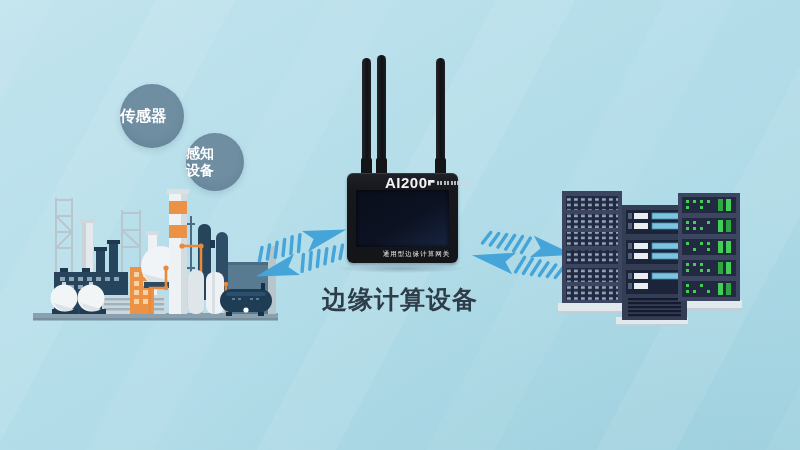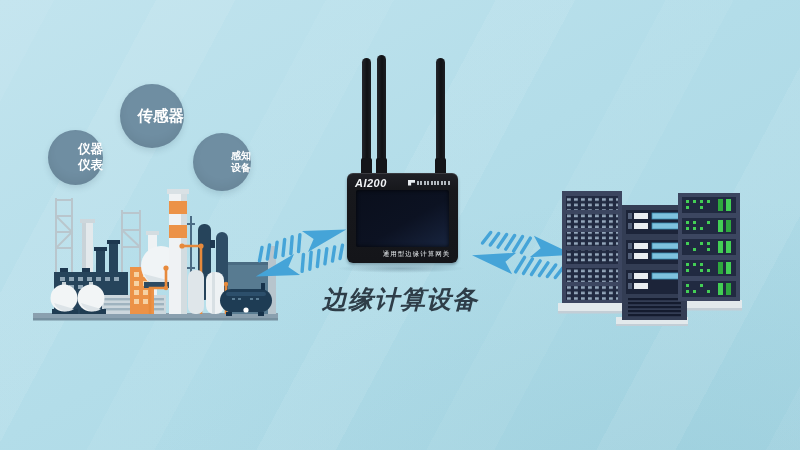--- a/index.html
+++ b/index.html
@@ -19,30 +19,30 @@
       rgba(255,255,255,.05) 150px 210px, rgba(255,255,255,0) 210px 300px);
     pointer-events:none;
   }
 
   
   .bubble{
     position:absolute; border-radius:50%;
     background:var(--bubble,#6f8ea2);
     box-shadow:0 3px 6px rgba(40,70,90,.15), inset 0 -5px 10px rgba(0,0,0,.06);
     color:var(--bubble-text,#fff); font-weight:bold; text-align:center;
-    display:flex; flex-direction:column; align-items:flex-end; justify-content:center;
+    display:flex; flex-direction:column; align-items:flex-start; justify-content:center;
   }
   .bubble-instrument{ left:48px; top:130px; width:55px; height:55px; font-size:12.5px; line-height:1.25;}
   .bubble-sensor    { left:120px; top:84px; width:64px; height:64px; font-size:15.5px;}
-  .bubble-perception{ left:193px; top:133px; width:58px; height:58px; font-size:10px; line-height:1.25;}
+  .bubble-perception{ left:186px; top:133px; width:58px; height:58px; font-size:14px; line-height:1.25;}
 
   
   .caption{ position:absolute; text-align:center; color:var(--label-text,#3a4a54); }
   .caption-factory{ left:69px;  top:331px; width:160px; font-size:25px; font-weight:600; letter-spacing:1px;}
-  .caption-device { left:288px; top:283px; width:224px; font-size:25px; font-weight:bold; letter-spacing:1px; color:#2e3d48;font-style:italic;}
+  .caption-device { left:288px; top:283px; width:224px; font-size:25px; font-weight:bold; letter-spacing:1px; color:#2e3d48;}
   .caption-cloud  { left:602px; top:330px; width:122px; font-size:24px; font-weight:600; letter-spacing:1px;}
 
   
   .factory-svg{ position:absolute; left:30px; top:188px; width:250px; height:140px; }
   .servers-svg{ position:absolute; left:552px; top:186px; width:196px; height:142px; }
 
   
   .arrow{ position:absolute; width:102px; height:46px; }
   .arrow-left { left:250px; top:230px; transform:rotate(-16deg); }
   .arrow-right{ left:472px; top:232px; transform:rotate(11deg); }
@@ -58,21 +58,21 @@
   .ant-3{ left:101px;top:3px;  height:104px; }
   .ant-base{ position:absolute; top:103px; width:11px; height:17px; background:#141519; border-radius:2px;}
   .ant-base-1{ left:26px; } .ant-base-2{ left:41px; } .ant-base-3{ left:100px; }
   .device-body{
     position:absolute; left:12px; top:118px; width:111px; height:90px;
     background:linear-gradient(180deg,#202127 0%,#17181c 18%,#141519 100%);
     border-radius:6px; box-shadow:inset 0 1px 0 rgba(255,255,255,.12), 0 2px 3px rgba(20,40,55,.35);
   }
   .device-top{ position:absolute; left:0; top:3px; width:100%; height:13px;
     display:flex; align-items:center; justify-content:space-between; padding:0 8px;}
-  .device-model{ color:#f2f4f6; font-size:11px; font-weight:bold; font-style:italic; letter-spacing:.5px;}
+  .device-model{ color:#f2f4f6; font-size:15px; font-weight:bold; letter-spacing:.5px;margin-left:30px;}
   .device-logo{ display:flex; align-items:center; gap:2px; }
   .logo-mark{ width:7px; height:6px; background:#e8ecef; clip-path:polygon(0 0,100% 0,100% 55%,45% 55%,45% 100%,0 100%);}
   .logo-strip{ width:33px; height:4px;
     background:repeating-linear-gradient(90deg,#cfd6db 0 2px, rgba(0,0,0,0) 2px 3.4px); opacity:.85;}
   .device-screen{
     position:absolute; left:9px; top:17px; width:93px; height:57px; border-radius:2px;
     background:linear-gradient(150deg,#0a0f1c 0%,#0c1222 55%,#182540 100%);
     box-shadow:inset 0 0 4px rgba(0,0,0,.8);
   }
   .device-panel-label{
@@ -80,24 +80,20 @@
     color:#e9edf0; font-size:6.5px; letter-spacing:1px; text-align:center;
   }
   .device-shadow{ position:absolute; left:2px; top:209px; width:128px; height:9px;
     background:radial-gradient(closest-side, rgba(30,55,75,.28), rgba(30,55,75,0)); border-radius:50%;}
 </style>
 </head>
 <body>
 
 <div class="stage">
 
-  <div class="bubble bubble-instrument">
-    <span>仪器</span>
-    <span>仪表</span>
-  </div>
   <div class="bubble bubble-sensor">
     <span>传感器</span>
   </div>
   <div class="bubble bubble-perception">
     <span>感知</span>
     <span>设备</span>
   </div>
 
   <svg class="factory-svg" viewBox="0 0 250 140">
 

